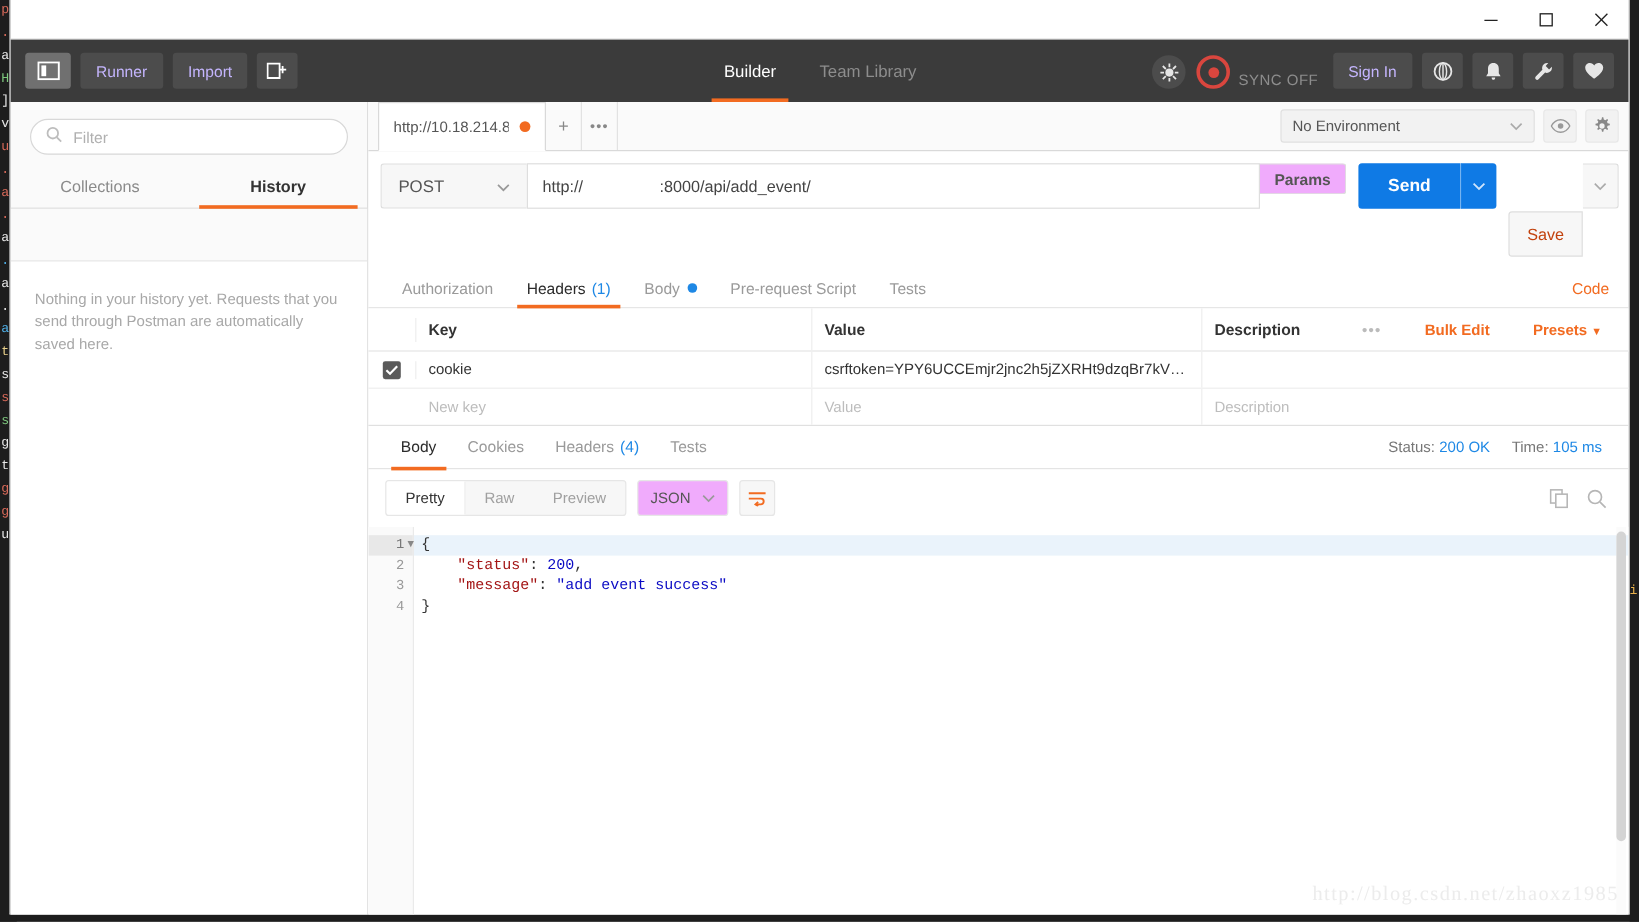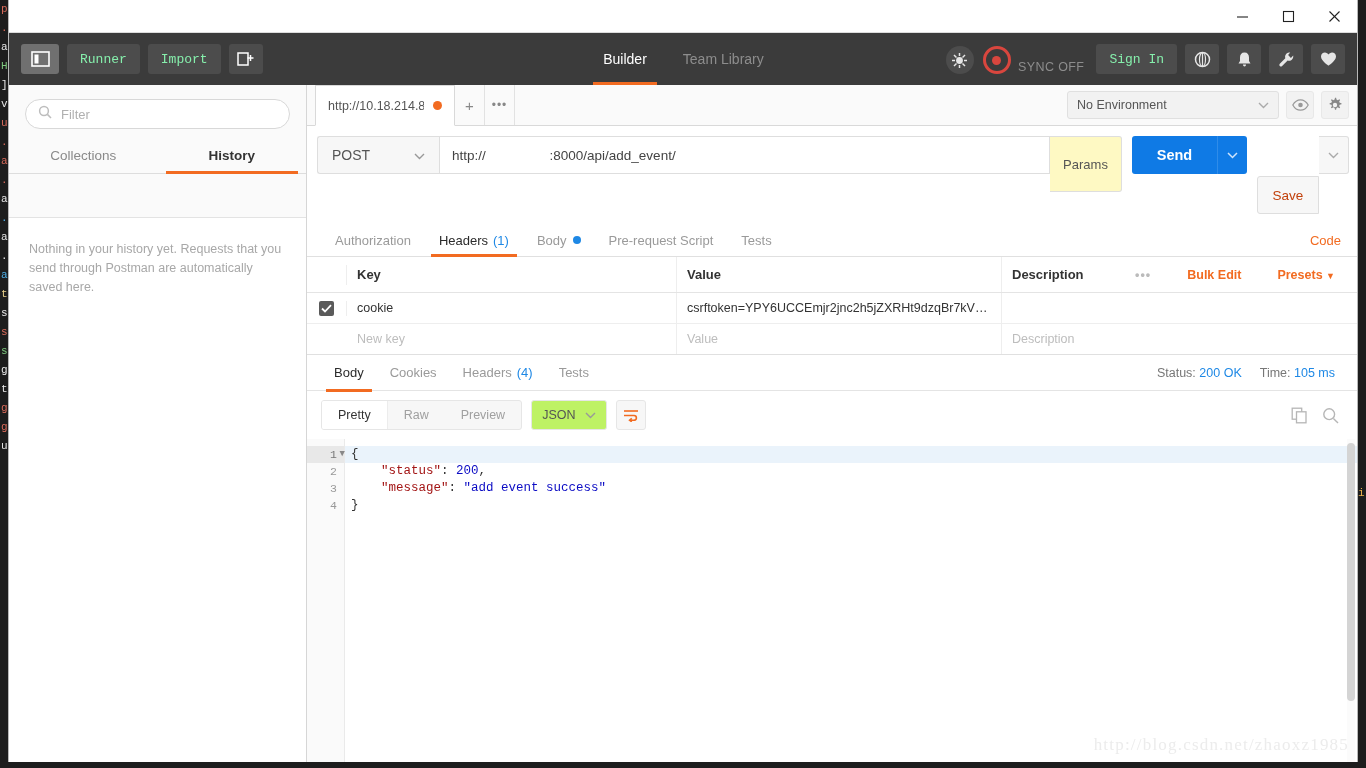--- a/index.html
+++ b/index.html
@@ -42,23 +42,23 @@
     cursor: default;
   }
   .winbtn svg { display: block; }
 
   
   #header {
     height: 52px; background: #3b3b3b; display: flex; align-items: center;
     padding: 0 12px; position: relative;
   }
   .hdr-btn {
-    background: #4c4c4c; color: #86efac; border-radius: 3px;
+    background: #4c4c4c; color: #c4b5fd; border-radius: 3px;
     font-size: 13px; height: 30px; display: flex; align-items: center;
-    justify-content: center; padding: 0 13px; margin-right: 8px; cursor: pointer; font-family: Liberation Mono, monospace;
+    justify-content: center; padding: 0 13px; margin-right: 8px; cursor: pointer;
   }
   .hdr-btn.icononly { width: 34px; padding: 0; }
   .hdr-btn.sidebar-toggle { background: #707070; width: 38px; padding: 0; }
 
   #hdr-center {
     position: absolute; left: 1px; right: 0; top: 0; height: 52px;
     display: flex; align-items: stretch; justify-content: center;
     pointer-events: none;
   }
   .hdr-tab {
@@ -170,23 +170,23 @@
     border-radius: 3px 0 0 3px; display: flex; align-items: center;
     justify-content: space-between; padding: 0 14px; font-size: 14px; color: #555;
     height: 38px; cursor: pointer;
   }
   #url-input {
     flex: 1; height: 38px; border: 1px solid #dedede; border-radius: 0;
     padding: 0 12px; font-size: 13.5px; color: #444; outline: none;
     font-family: "Liberation Sans", sans-serif; background: #fff; min-width: 0;
   }
   #params-btn {
-    width: 72px; height: 56px; border: 1px solid #dedede; border-left: none;
-    background: #fef9c3; display: flex; align-items: center; justify-content: center;
-    font-size: 13px; color: #555; border-radius: 0 3px 3px 0; cursor: pointer;
+    width: 72px; height: 26px; border: 1px solid #dedede; border-left: none;
+    background: #f0abfc; display: flex; align-items: center; justify-content: center;
+    font-size: 13px; color: #555; border-radius: 0 3px 3px 0; cursor: pointer; font-weight: bold;
   }
   #send-group { display: flex; margin-left: 10px; }
   #send-btn {
     width: 85px; height: 38px; background: #0f7ae5; color: #fff; font-size: 14.5px;
     font-weight: bold; display: flex; align-items: center; justify-content: center;
     border-radius: 3px 0 0 3px; cursor: pointer;
   }
   #send-caret {
     width: 30px; height: 38px; background: #0f7ae5; color: #cfe4fb;
     display: flex; align-items: center; justify-content: center;
@@ -281,21 +281,21 @@
   #fmt-group {
     display: flex; background: #f7f7f7; border: 1px solid #e6e6e6; border-radius: 3px;
     height: 30px; overflow: hidden;
   }
   .fmt {
     display: flex; align-items: center; padding: 0 16px; font-size: 12.5px;
     color: #a0a0a0; cursor: pointer;
   }
   .fmt.active { background: #fff; color: #333; border-right: 1px solid #ececec; }
   #json-select {
-    height: 30px; background: #bef264; border: 1px solid #e6e6e6; border-radius: 3px;
+    height: 30px; background: #f0abfc; border: 1px solid #e6e6e6; border-radius: 3px;
     display: flex; align-items: center; padding: 0 10px; gap: 10px;
     font-size: 12.5px; color: #555; cursor: pointer;
   }
   #wrap-btn {
     width: 30px; height: 30px; background: #f7f7f7; border: 1px solid #e6e6e6;
     border-radius: 3px; display: flex; align-items: center; justify-content: center;
     cursor: pointer;
   }
   #resp-tools-right { margin-left: auto; display: flex; gap: 14px; padding-right: 6px; }
   .rtool { cursor: pointer; display: flex; align-items: center; }

